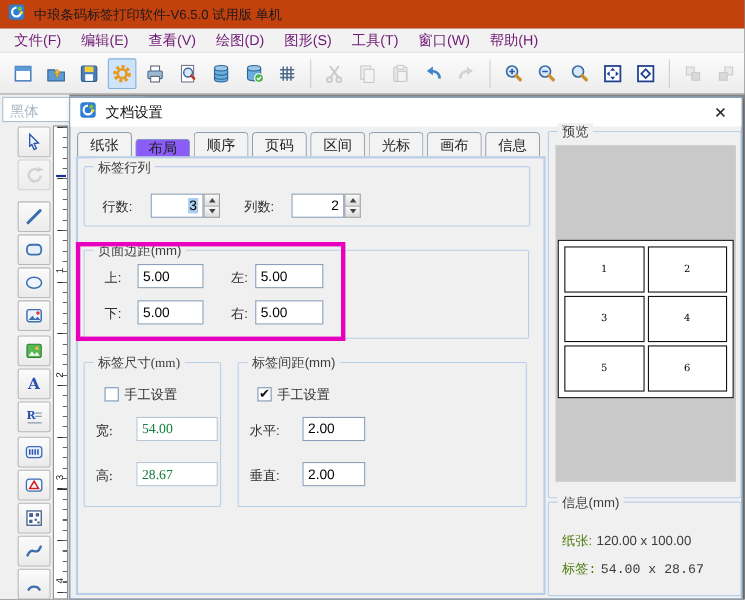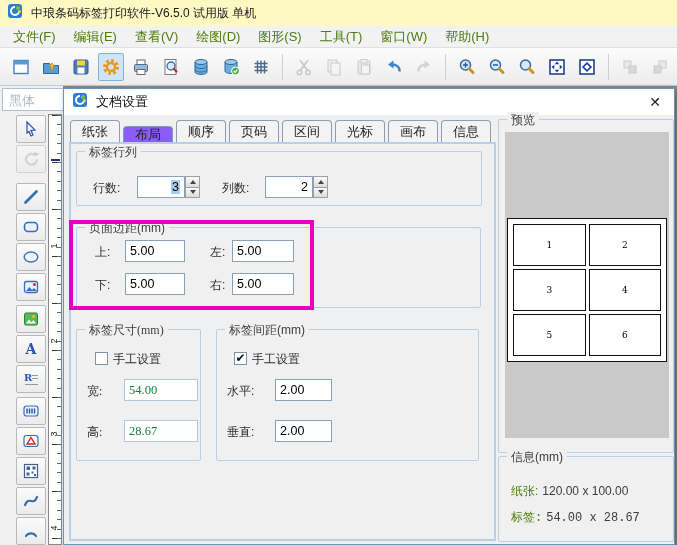--- a/index.html
+++ b/index.html
@@ -1,26 +1,26 @@
 <!DOCTYPE html>
 <html><head>
 <meta charset="utf-8">
 <style>
   * { margin:0; padding:0; box-sizing:border-box; }
   body { font-family:"Liberation Sans", sans-serif; background:#555; }
   .screen { position:relative; width:677px; height:545px; overflow:hidden; background:#8a8a8a;
             font-family:"Liberation Sans", sans-serif; }
 
   
-  .titlebar { position:absolute; left:0; top:0; width:677px; height:26px; background:#fef9c3;
+  .titlebar { position:absolute; left:0; top:0; width:677px; height:26px; background:#c2410c;
               display:flex; align-items:center; gap:8px; padding-left:7px; }
   .title-text { font-size:12px; color:#1a1a1a; }
   .menubar { position:absolute; left:0; top:26px; width:677px; height:22px; background:#f2f2f2;
              display:flex; align-items:center; padding-left:4px; border-bottom:1px solid #e0e0e0; }
-  .menu-item { font-size:13px; color:#4d7c0f; padding:2px 9px; cursor:default; }
+  .menu-item { font-size:13px; color:#701a75; padding:2px 9px; cursor:default; }
   .toolbar { position:absolute; left:0; top:48px; width:677px; height:38px;
              background:linear-gradient(#fcfcfc,#ececec); border-bottom:1px solid #c6c6c6;
              display:flex; align-items:center; padding-left:8px; }
   .tbtn { width:28px; height:28px; display:flex; align-items:center; justify-content:center;
           border:1px solid transparent; border-radius:2px; margin-right:4px; }
   .tbtn.active { background:#cfe4f8; border-color:#84b0dc; }
   .tbtn.disabled { opacity:.45; filter:grayscale(1); }
   .tsep { width:1px; height:26px; background:#cfcfcf; margin:0 8px 0 4px; }
 
   

